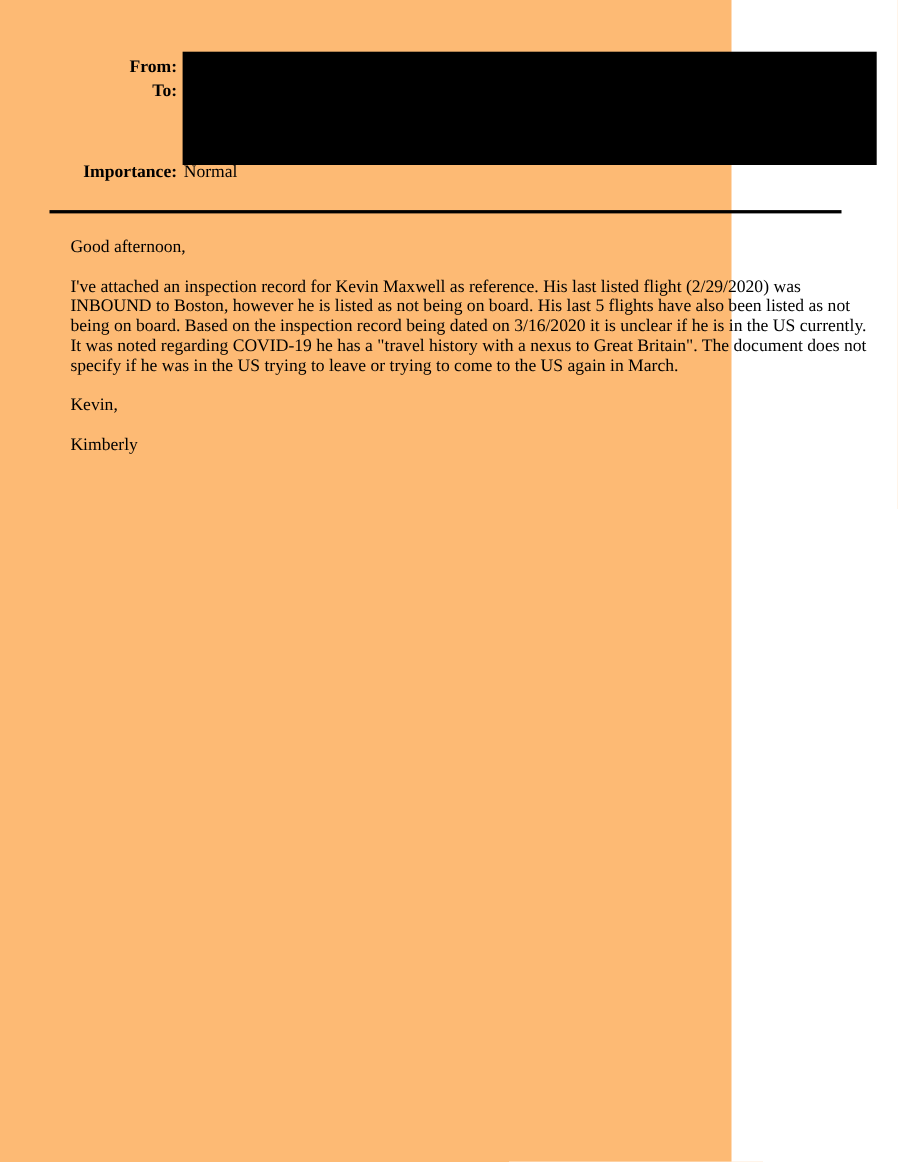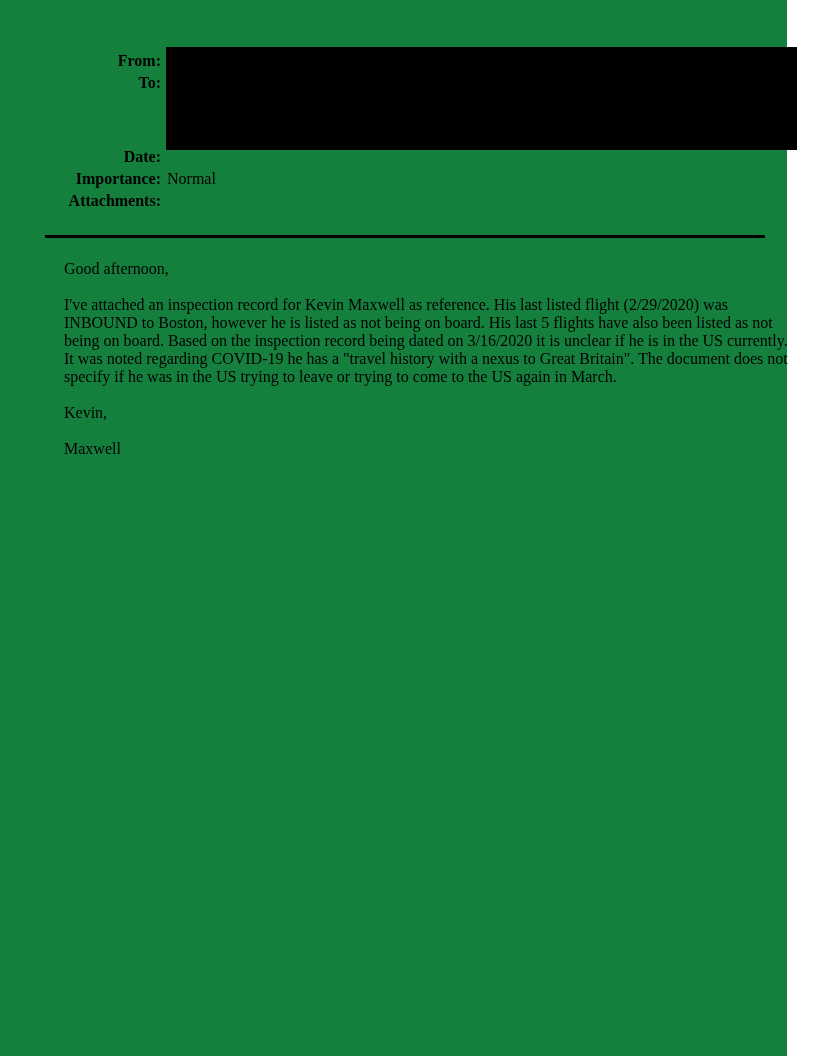--- a/index.html
+++ b/index.html
@@ -9,23 +9,23 @@
   }
   body {
     width: 816px;
     height: 1056px;
     overflow: hidden;
     font-family: "Liberation Serif", "DejaVu Serif", serif;
     color: #000000;
   }
   .page {
     position: relative;
-    width: 787px;
+    width: 665px;
     height: 1056px;
-    background: #15803d;
+    background: #fdba74;
   }
   
   .email-header {
     position: relative;
     padding-top: 50px;
     font-size: 16px;
     line-height: 22px;
   }
   .hrow {
     display: flex;
@@ -87,38 +87,36 @@
 
     <div class="hrow">
       <span class="hlabel">To:</span>
       <span class="hvalue"></span>
     </div>
 
     <div class="hspacer"></div>
 
 
     <div class="hrow">
-      <span class="hlabel">Date:</span>
     </div>
 
     <div class="hrow">
       <span class="hlabel">Importance:</span>
       <span class="hvalue">Normal</span>
     </div>
 
     <div class="hrow">
-      <span class="hlabel">Attachments:</span>
     </div>
 
     <div class="redaction-box"></div>
 
   </div>
 
   <hr class="divider">
 
   <div class="email-body">
     <p>Good afternoon,</p>
     <p>I've attached an inspection record for Kevin Maxwell as reference. His last listed flight (2/29/2020) was INBOUND to Boston, however he is listed as not being on board. His last 5 flights have also been listed as not being on board. Based on the inspection record being dated on 3/16/2020 it is unclear if he is in the US currently. It was noted regarding COVID-19 he has a "travel history with a nexus to Great Britain". The document does not specify if he was in the US trying to leave or trying to come to the US again in March.</p>
     <p>Kevin,</p>
-    <p>Maxwell</p>
+    <p>Kimberly</p>
   </div>
 
 </div>
 
 </body></html>

